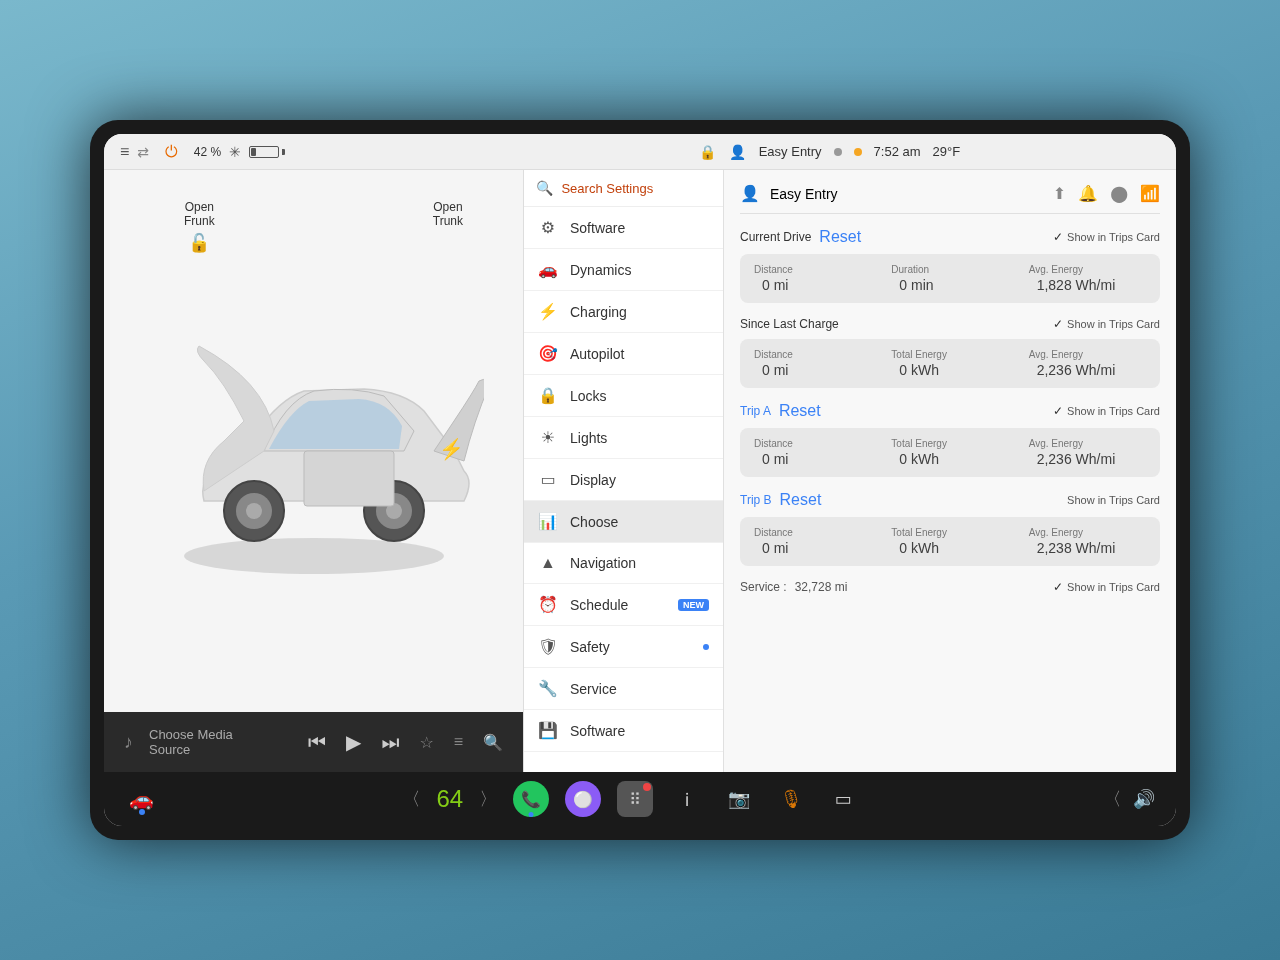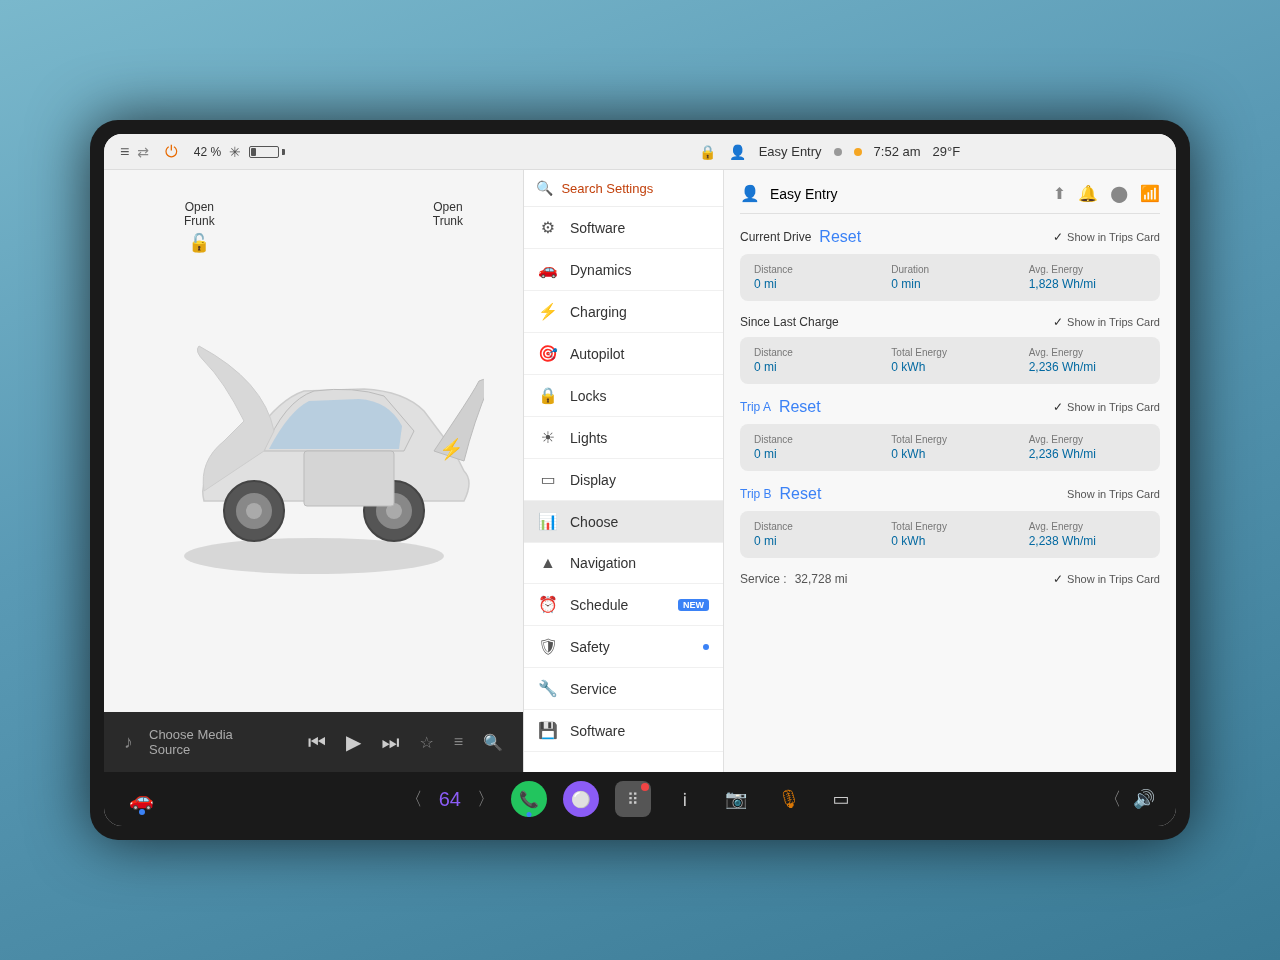--- a/index.html
+++ b/index.html
@@ -236,21 +236,21 @@
     .data-card {
       background: #e8e8e8;
       border-radius: 8px;
       padding: 10px 14px;
       display: flex;
       gap: 20px;
       justify-content: center;
     }
     .data-field { flex: 1; }
     .data-label { font-size: 10px; color: #777; margin-bottom: 2px; }
-    .data-value { font-size: 12px; color: #0369a1; font-weight: 500; }
+    .data-value { font-size: 14px; color: #404040; font-weight: 500; margin-left: 8px; }
     .odometer-row {
       display: flex;
       align-items: center;
       gap: 8px;
       margin-top: 8px;
       font-size: 12px;
       color: #555;
     }
     .odometer-value { font-weight: 500; }
     .odometer-check {
@@ -290,22 +290,22 @@
       display: flex;
       align-items: center;
       justify-content: center;
       cursor: pointer;
       position: relative;
     }
     .taskbar-icon svg, .taskbar-icon span { color: #ccc; font-size: 20px; }
     .car-taskbar-icon { font-size: 22px; color: #ccc; }
     .dot-blue { width: 6px; height: 6px; border-radius: 50%; background: #3b82f6; position: absolute; bottom: 2px; left: 50%; transform: translateX(-50%); }
     .temp-display {
-      color: #8b5cf6;
-      font-size: 20px;
+      color: #84cc16;
+      font-size: 24px;
       font-weight: 300;
       text-align: center;
     }
     .chevron-btn { color: #888; font-size: 18px; cursor: pointer; }
     .phone-icon-circle {
       width: 36px;
       height: 36px;
       border-radius: 50%;
       background: #22c55e;
       display: flex;

